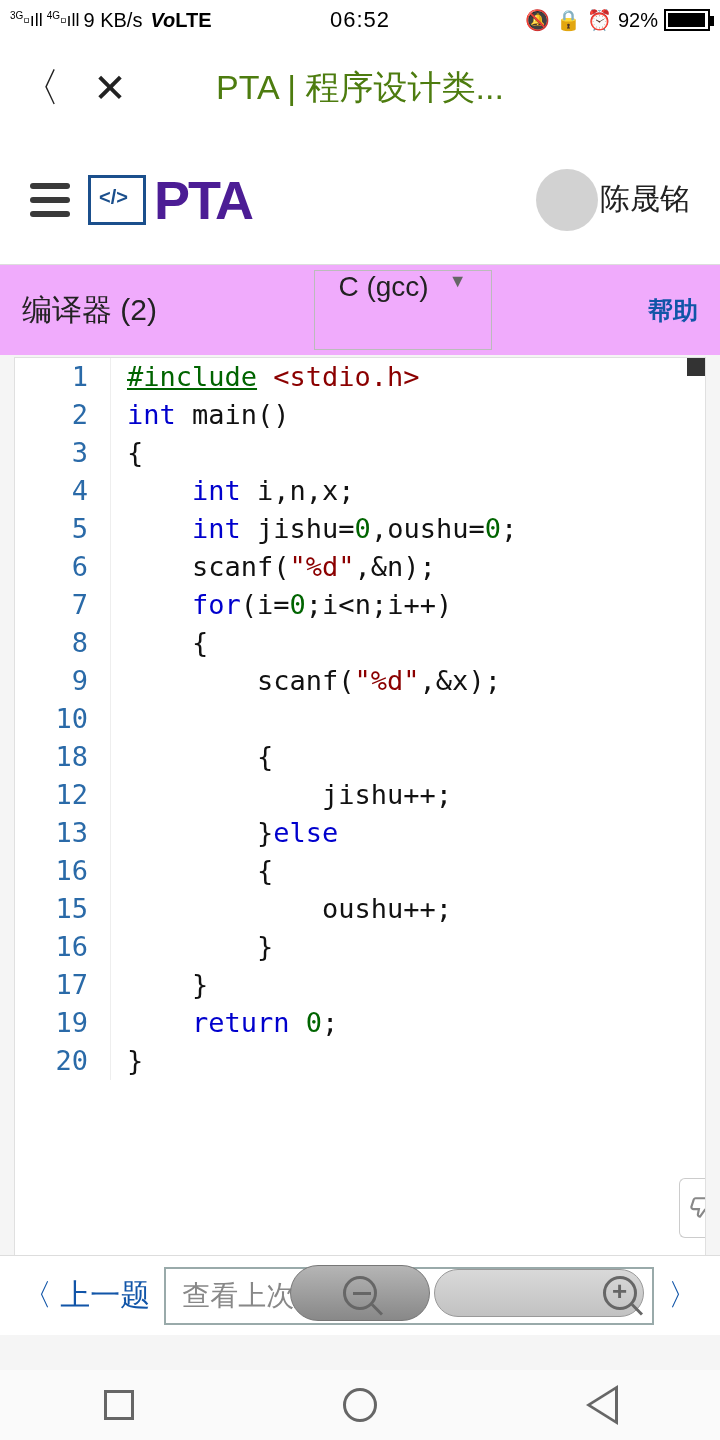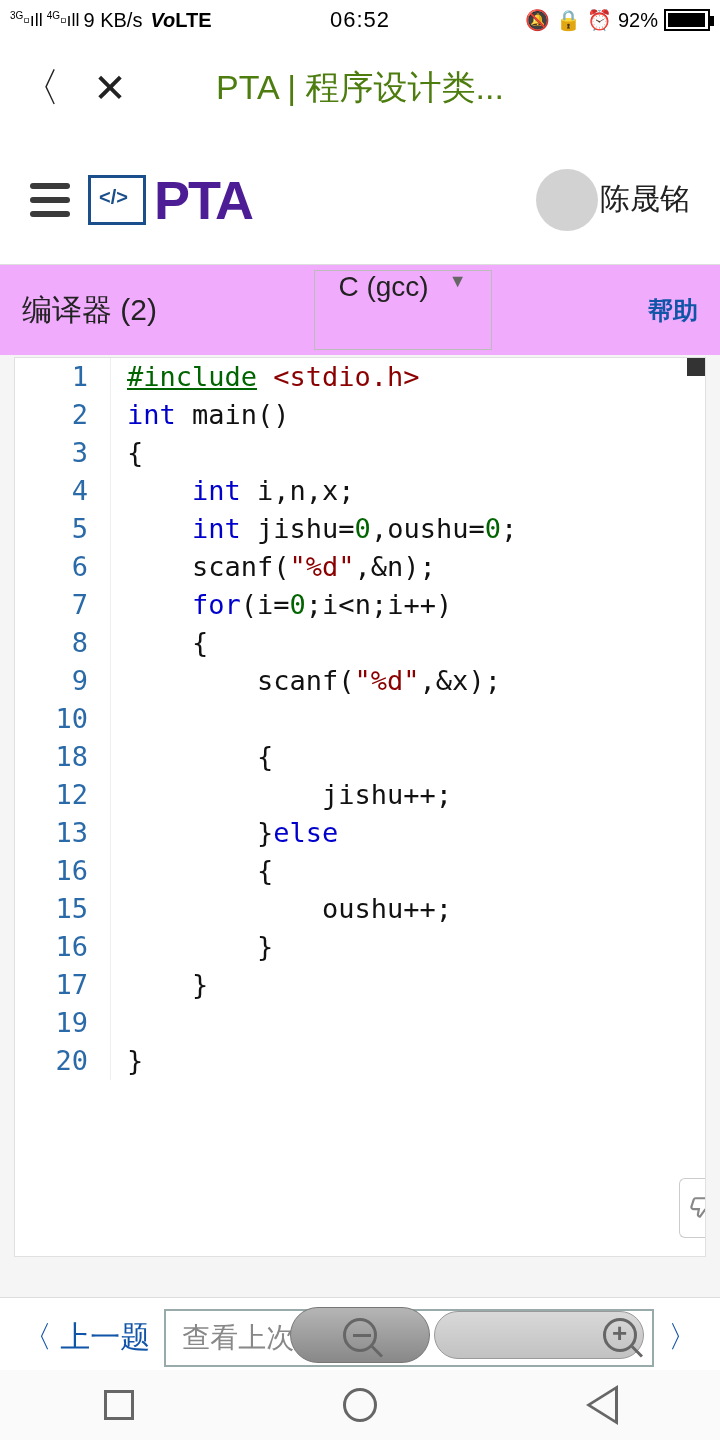--- a/index.html
+++ b/index.html
@@ -39,21 +39,21 @@
   .code-line { display: flex; }
   .gutter { width: 96px; text-align: right; padding-right: 22px; color: #2a6aa8; user-select: none; border-right: 1px solid #eee; }
   .code { padding-left: 16px; white-space: pre; color: #111; }
   .c-pp   { color: #006400; text-decoration: underline; }  
   .c-kw   { color: #0000cd; }  
   .c-str  { color: #8b0000; }  
   .c-num  { color: #006400; }  
   .c-inc  { color: #8b0000; }  
   .editor-side-tab { position: absolute; right: -14px; top: 820px; width: 40px; height: 60px; border: 1px solid #ccc; border-right: none; border-radius: 6px 0 0 6px; background: #fff; display: flex; align-items: center; justify-content: center; }
   
-  .bottom-row { position: absolute; top: 1297px; left: 0; right: 0; height: 80px; background: #fff; border-top: 1px solid #ddd; display: flex; align-items: center; padding: 0 22px; gap: 14px; }
+  .bottom-row { position: absolute; top: 1255px; left: 0; right: 0; height: 80px; background: #fff; border-top: 1px solid #ddd; display: flex; align-items: center; padding: 0 22px; gap: 14px; }
   .prev-link { font-size: 30px; color: #1155a8; }
   .search-pill { flex: 1; height: 58px; border: 2px solid #9aa; border-radius: 0; background: #fff; display: flex; align-items: center; padding: 0 16px; font-size: 28px; color: #888; position: relative; }
   .zoom-overlay { position: absolute; right: 8px; top: -4px; display: flex; align-items: center; }
   .zoom-track { width: 210px; height: 48px; background: linear-gradient(#d9d9d9,#c2c2c2); border: 1px solid #999; border-radius: 24px; display: flex; align-items: center; justify-content: space-between; padding: 0 6px; }
   .zoom-knob { width: 140px; height: 56px; background: linear-gradient(#b5b5b5,#888); border: 1px solid #777; border-radius: 28px; position: relative; left: -4px; display: flex; align-items: center; justify-content: center; }
   .mag { width: 34px; height: 34px; border: 3px solid #666; border-radius: 50%; position: relative; }
   .mag::after { content: ""; position: absolute; width: 14px; height: 3px; background: #666; bottom: -4px; right: -10px; transform: rotate(45deg); }
   .mag.minus::before { content: ""; position: absolute; top: 13px; left: 7px; width: 18px; height: 3px; background: #666; }
   .mag.plus::before { content: "+"; position: absolute; top: -3px; left: 6px; font-size: 26px; color: #666; font-weight: bold; }
   .next-caret { font-size: 30px; color: #1155a8; }
@@ -186,20 +186,21 @@
       <div class="code-line">
         <div class="gutter">16</div>
         <div class="code"><span>        }</span></div>
       </div>
       <div class="code-line">
         <div class="gutter">17</div>
         <div class="code"><span>    }</span></div>
       </div>
       <div class="code-line">
         <div class="gutter">19</div>
+        <div class="code"><span>    </span><span class="c-kw">return</span><span> </span><span class="c-num">0</span><span>;</span></div>
       </div>
       <div class="code-line">
         <div class="gutter">20</div>
         <div class="code"><span>}</span></div>
       </div>
     </div>
   <div class="editor-side-tab">
     <svg width="26" height="26" viewBox="0 0 24 24">
         <path fill="none" stroke="#888" stroke-width="2" d="M17 3h3v10h-3M17 3H8c-1 0-2 1-2 2l-2 6c0 1 1 2 2 2h5l-1 5c0 1 1 2 2 2l5-7"></path>
       </svg>

